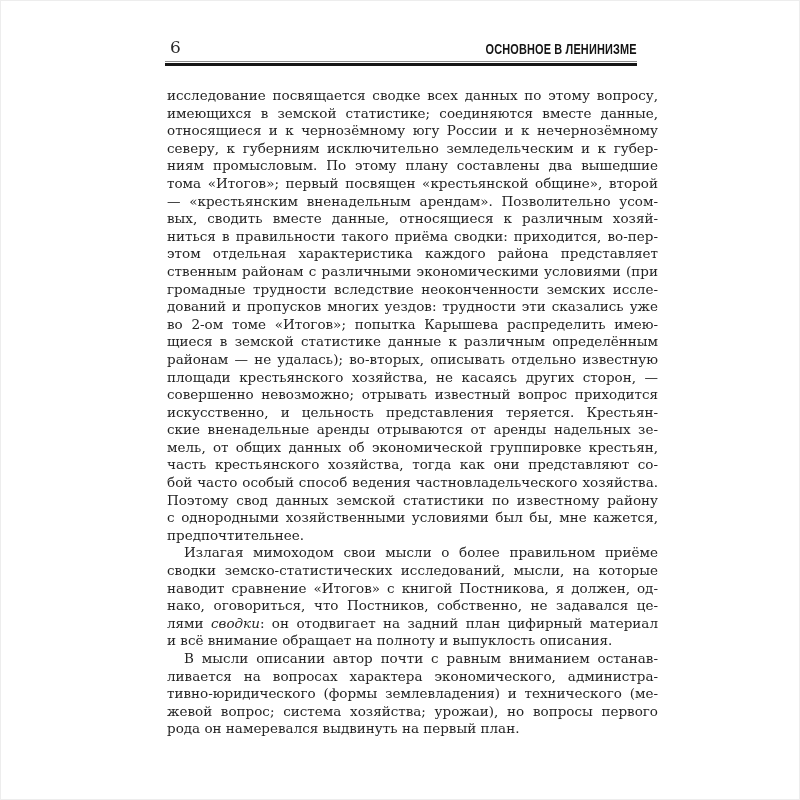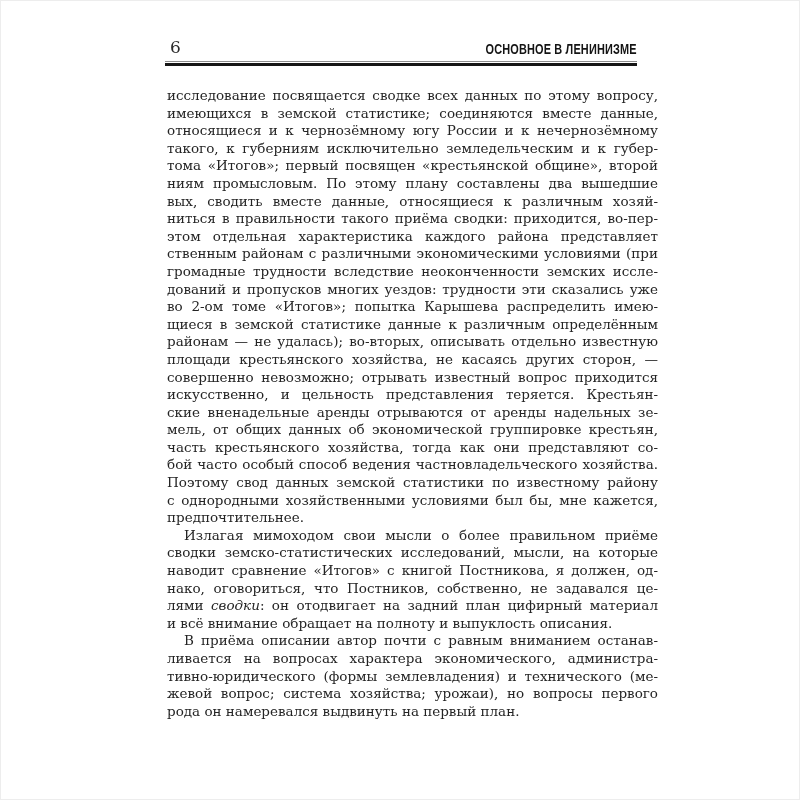--- a/index.html
+++ b/index.html
@@ -64,23 +64,24 @@
     <div class="rule">
       <div class="rule-thin"></div>
       <div class="rule-thick"></div>
     </div>
   </div>
   <div class="text-column">
       <div class="para">
         <div class="line"><span>исследование посвящается сводке всех данных по этому вопросу,</span></div>
         <div class="line"><span>имеющихся в земской статистике; соединяются вместе данные,</span></div>
         <div class="line"><span>относящиеся и к чернозёмному югу России и к нечернозёмному</span></div>
-        <div class="line"><span>такого, к губерниям исключительно земледельческим и к губер-</span></div>
+        <div class="line"><span>северу, к губерниям исключительно земледельческим и к губер-</span></div>
+        <div class="line"><span>ниям промысловым. По этому плану составлены два вышедшие</span></div>
         <div class="line"><span>тома «Итогов»; первый посвящен «крестьянской общине», второй</span></div>
-        <div class="line"><span>ниям промысловым. По этому плану составлены два вышедшие</span></div>
+        <div class="line"><span>— «крестьянским вненадельным арендам». Позволительно усом-</span></div>
         <div class="line"><span>вых, сводить вместе данные, относящиеся к различным хозяй-</span></div>
         <div class="line"><span>ниться в правильности такого приёма сводки: приходится, во-пер-</span></div>
         <div class="line"><span>этом отдельная характеристика каждого района представляет</span></div>
         <div class="line"><span>ственным районам с различными экономическими условиями (при</span></div>
         <div class="line"><span>громадные трудности вследствие неоконченности земских иссле-</span></div>
         <div class="line"><span>дований и пропусков многих уездов: трудности эти сказались уже</span></div>
         <div class="line"><span>во 2-ом томе «Итогов»; попытка Карышева распределить имею-</span></div>
         <div class="line"><span>щиеся в земской статистике данные к различным определённым</span></div>
         <div class="line"><span>районам — не удалась); во-вторых, описывать отдельно известную</span></div>
         <div class="line"><span>площади крестьянского хозяйства, не касаясь других сторон, —</span></div>
@@ -96,20 +97,20 @@
       </div>
       <div class="para indent">
         <div class="line"><span>Излагая мимоходом свои мысли о более правильном приёме</span></div>
         <div class="line"><span>сводки земско-статистических исследований, мысли, на которые</span></div>
         <div class="line"><span>наводит сравнение «Итогов» с книгой Постникова, я должен, од-</span></div>
         <div class="line"><span>нако, оговориться, что Постников, собственно, не задавался це-</span></div>
         <div class="line"><span>лями </span><i>сводки</i><span>: он отодвигает на задний план цифирный материал</span></div>
         <div class="line last"><span>и всё внимание обращает на полноту и выпуклость описания.</span></div>
       </div>
       <div class="para indent">
-        <div class="line"><span>В приёма описании автор почти с равным вниманием останав-</span></div>
+        <div class="line"><span>В мысли описании автор почти с равным вниманием останав-</span></div>
         <div class="line"><span>ливается на вопросах характера экономического, администра-</span></div>
         <div class="line"><span>тивно-юридического (формы землевладения) и технического (ме-</span></div>
         <div class="line"><span>жевой вопрос; система хозяйства; урожаи), но вопросы первого</span></div>
         <div class="line last"><span>рода он намеревался выдвинуть на первый план.</span></div>
       </div>
     </div>
 </div>
 
 </body></html>

